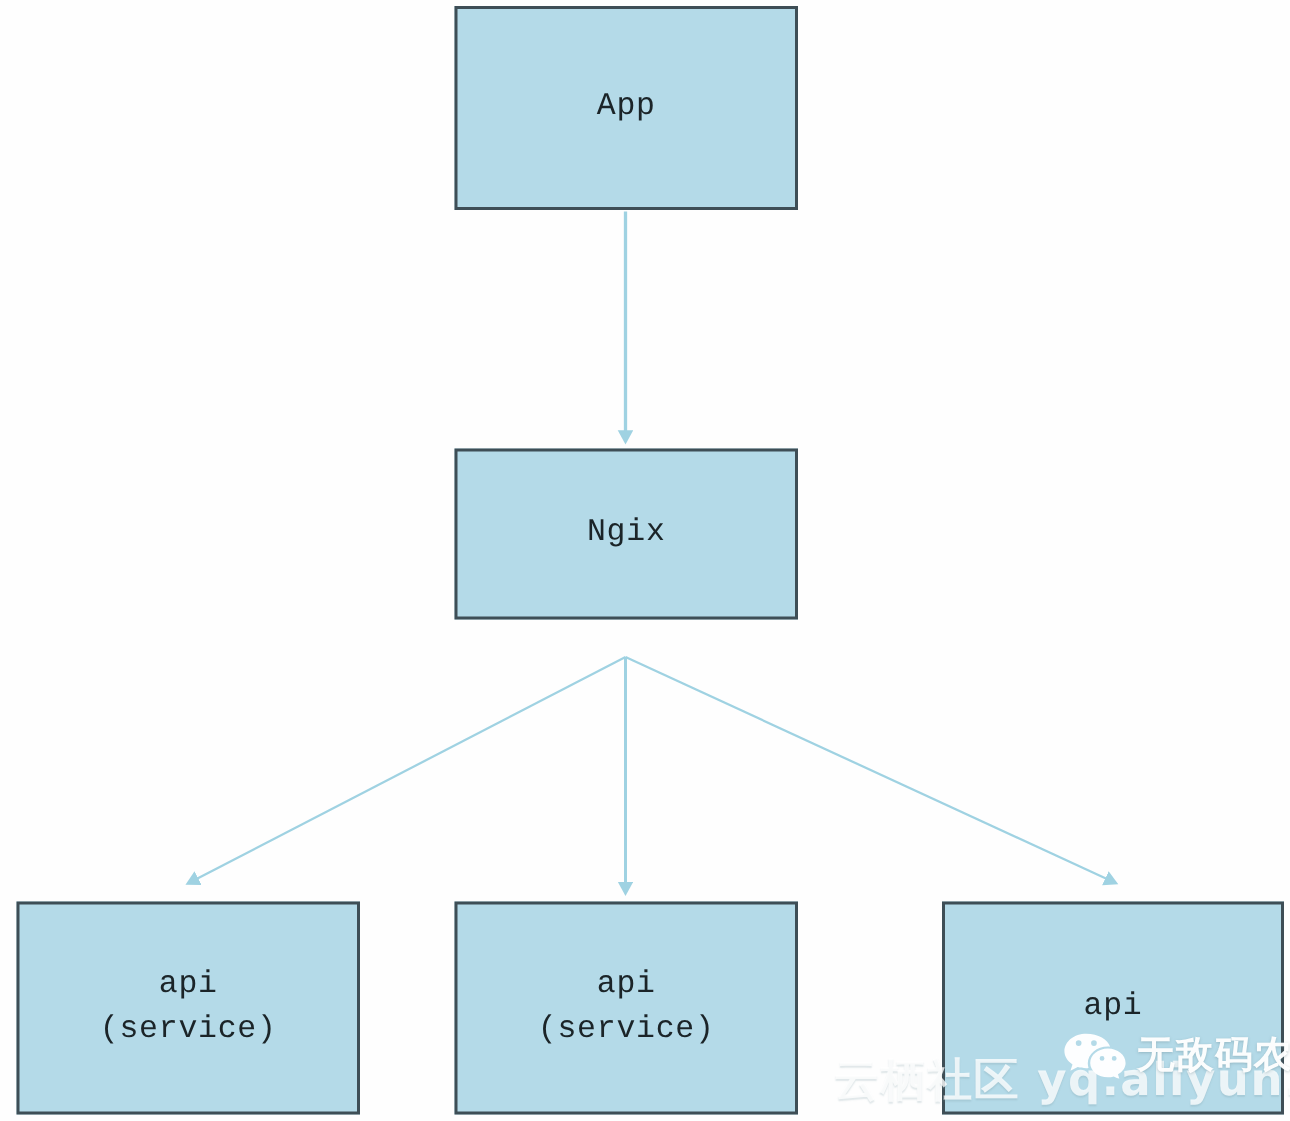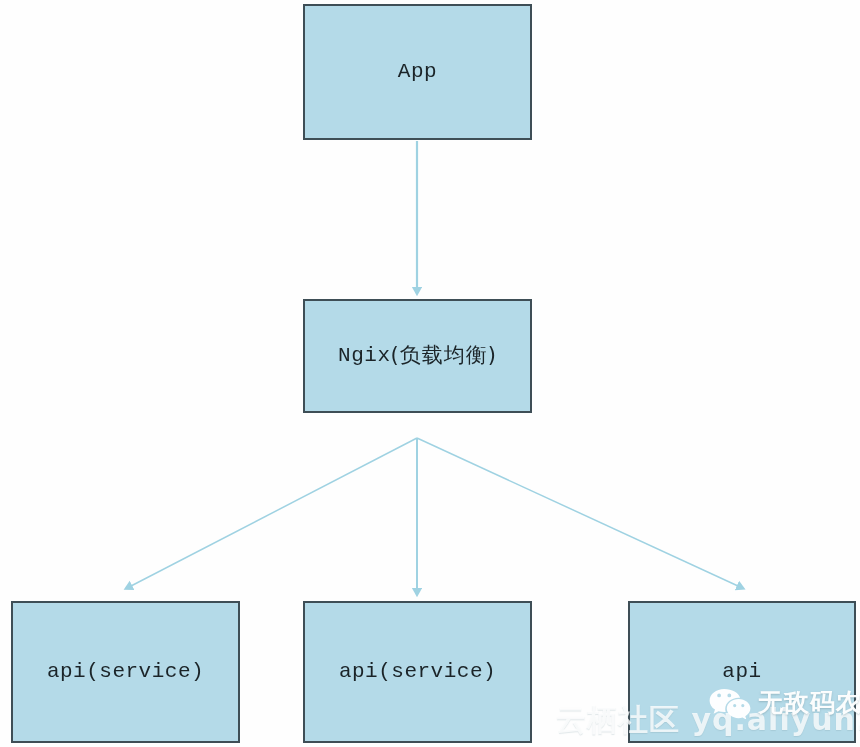--- a/index.html
+++ b/index.html
@@ -24,21 +24,21 @@
     width: 860px;
     height: 747px;
     pointer-events: none;
   }
   .node {
     position: absolute;
     box-sizing: border-box;
     background: #b4dae8;
     border: 2px solid #3e4e56;
     display: flex;
-    flex-direction: row;
+    flex-direction: column;
     align-items: center;
     justify-content: center;
     color: #1b2428;
     line-height: 1.42;
     letter-spacing: 0.5px;
   }
   .node .line1 {
     font-family: "Liberation Mono", "DejaVu Sans Mono", monospace;
     font-size: 21px;
   }
@@ -110,21 +110,20 @@
 
     <line x1="417" y1="438" x2="738" y2="586" stroke="#9fd2e2" stroke-width="1.5" marker-end="url(#ah)"></line>
   </svg>
 
   <div class="node" id="node-app">
     <span class="line1">App</span>
   </div>
 
   <div class="node" id="node-ngix">
     <span class="line1">Ngix</span>
-    <span class="line2 cjk">(负载均衡)</span>
   </div>
 
   <div class="node" id="node-api-1">
     <span class="line1">api</span>
     <span class="line2">(service)</span>
   </div>
 
   <div class="node" id="node-api-2">
     <span class="line1">api</span>
     <span class="line2">(service)</span>

